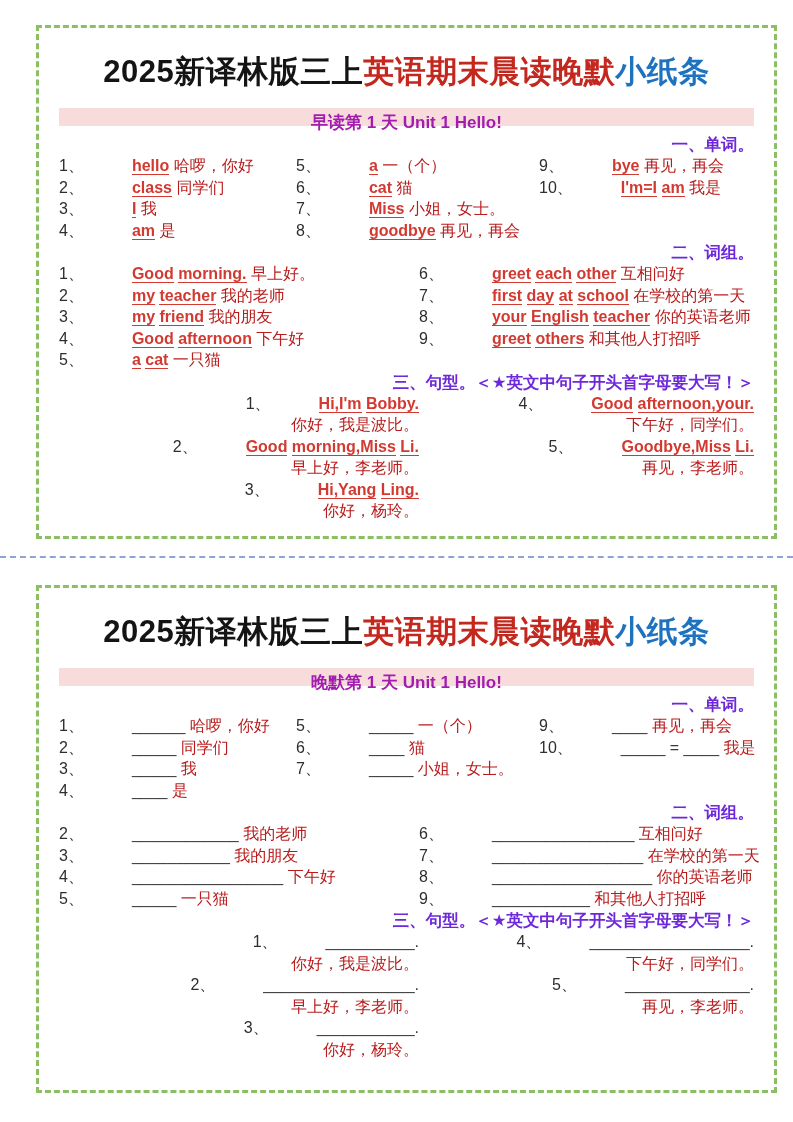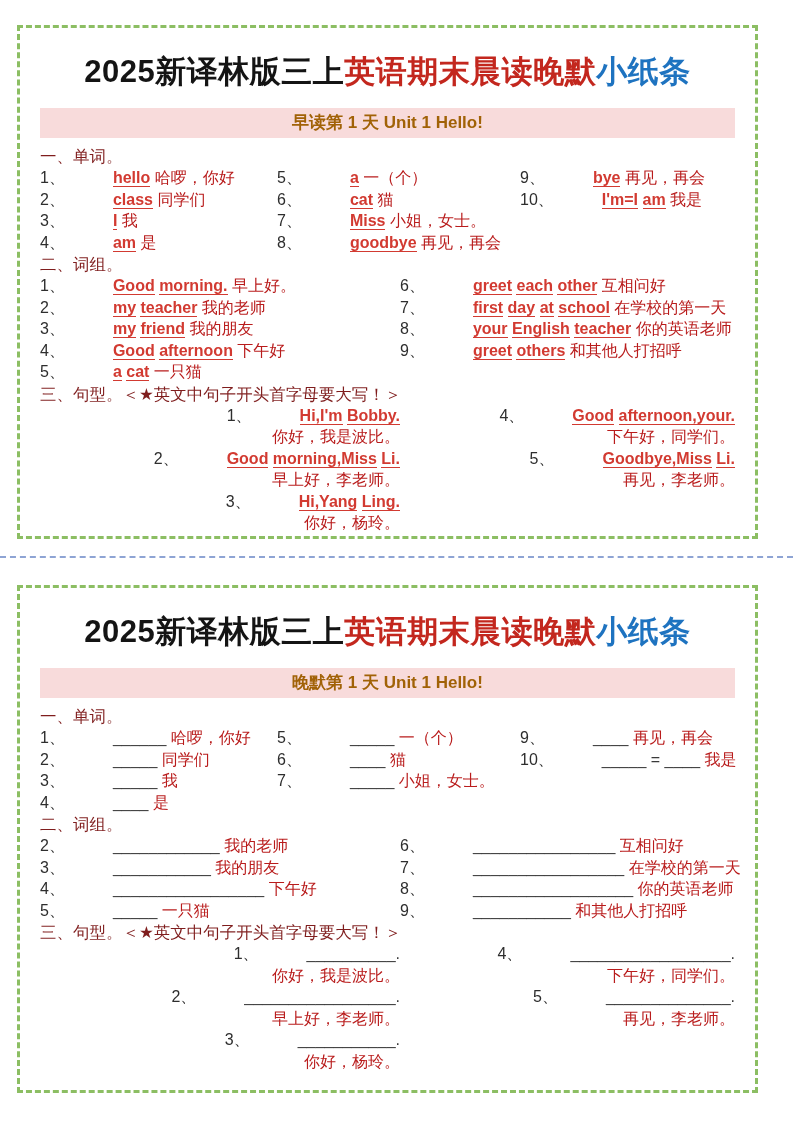--- a/index.html
+++ b/index.html
@@ -2,45 +2,46 @@
 <html><head>
 <meta charset="utf-8">
 <style>
   html,body{margin:0;padding:0;}
   body{
     width:793px;height:1122px;position:relative;background:#ffffff;
     font-family:"Liberation Sans","DejaVu Sans",sans-serif;
     color:#2e2e2e;-webkit-font-smoothing:antialiased;
   }
   .card{
-    position:absolute;left:17px;width:741px;box-sizing:border-box;
+    position:absolute;left:36px;width:741px;box-sizing:border-box;
     border:3px dashed #8cbe63;background:#ffffff;
     padding:14px 20px 0 20px;overflow:hidden;
   }
   #card-morning{top:25px;height:514px;}
   #card-evening{top:585px;height:508px;}
   .divider{
     position:absolute;left:0;top:556px;width:793px;height:0;
     border-top:2px dashed #8ea4d4;
   }
   .title{
     margin:6px 0 12px 0;text-align:center;white-space:nowrap;
     font-size:31px;font-weight:bold;line-height:48px;letter-spacing:0.5px;
   }
   .t-black{color:#141414;}
   .t-red{color:#c3271e;}
   .t-blue{color:#1e73c0;}
   .banner{
-    background:#f8dbdb;text-align:center;color:#a16207;
-    font-size:17px;font-weight:bold;line-height:30px;height:30px;
+    background:#f8dbdb;text-align:center;color:#a21caf;
+    font-size:17px;font-weight:bold;line-height:30px;height:18px;
     margin-bottom:7px;
   }
   .sec-heading{
-    color:#7f1d1d;font-weight:normal;font-size:16.5px;line-height:22px;
+    color:#6d28d9;font-weight:bold;font-size:16.5px;line-height:22px;
     white-space:nowrap;
+    text-align:right;
   }
   .row{font-size:16px;line-height:21.5px;white-space:nowrap;}
   .num{color:#2e2e2e;}
   .zh{color:#b91c1c;}
   .en{font-weight:600;margin-left:48px;}
   .card--read .en{color:#d23a31;}
   .card--read .uw{border-bottom:1.5px solid #d23a31;}
   .card--recite .en{color:#3a3a3a;font-weight:normal;}
   .cols-words{display:grid;grid-template-columns:237px 243px 1fr;}
   .cols-2{display:grid;grid-template-columns:360px 1fr;}

